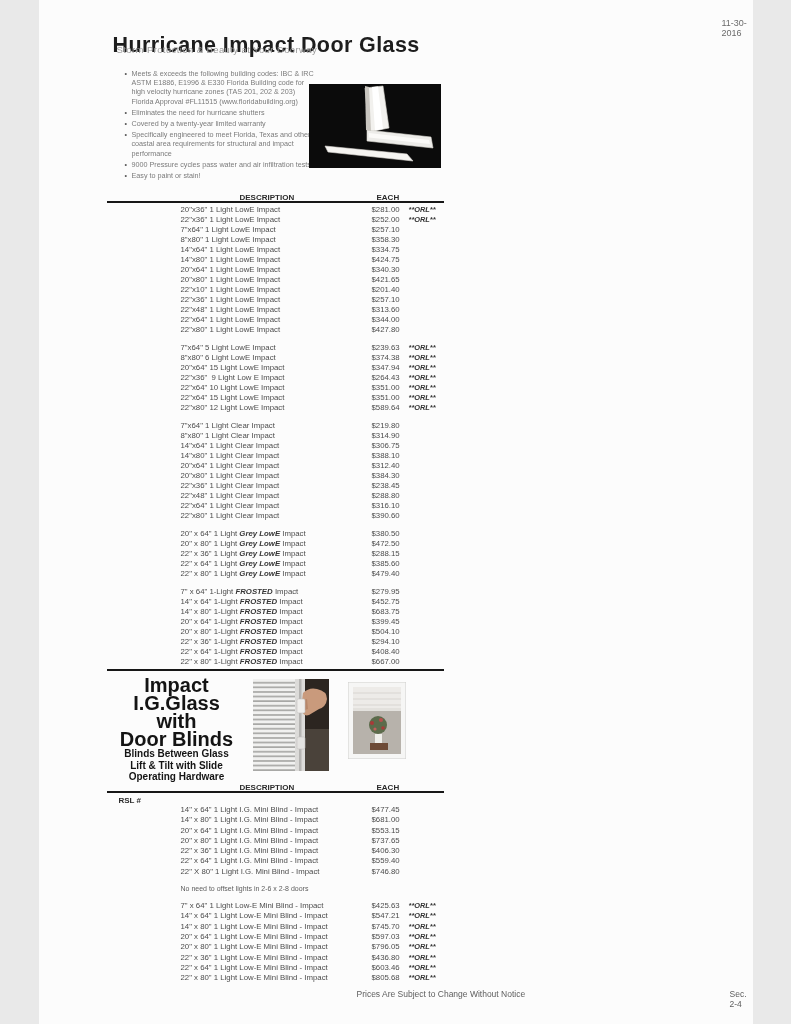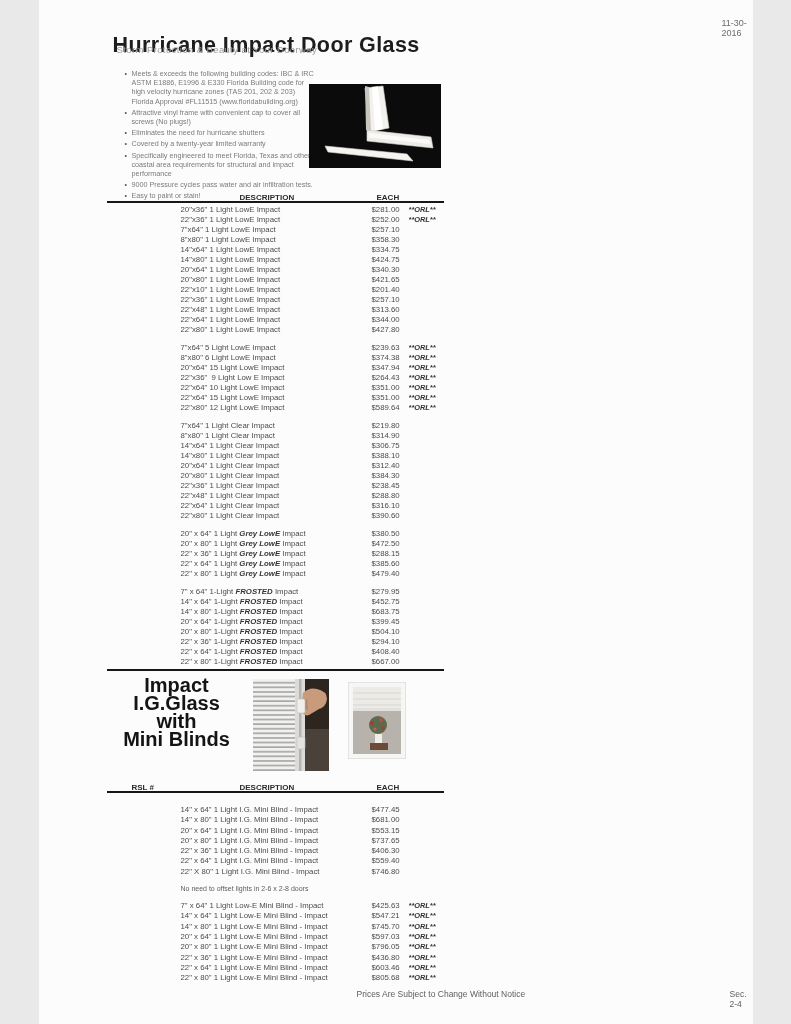--- a/index.html
+++ b/index.html
@@ -16,21 +16,21 @@
   .bullets li { position:relative; padding-left:7px; font-size:7.2px; line-height:9.2px; color:#7b7b7b; margin-bottom:2px; }
   .bullets li::before { content:"\2022"; position:absolute; left:0; top:0; color:#5b5b5b; }
   .photo-frame { position:absolute; top:84px; left:270px; width:132px; height:84px; background:#0b0b0b; }
   .approval { position:absolute; top:184px; left:74px; width:340px; font-size:9.5px; font-weight:bold; font-style:italic; }
 
   .table { position:absolute; left:68px; width:337px; }
   .t1 { top:194px; }
   .t2 { top:784px; }
   .thead { position:relative; height:9px; border-bottom:2.5px solid #171717; }
   .th { position:absolute; top:-1px; font-size:8px; font-weight:bold; color:#2b2b2b; }
-  .th-rsl { left:25px; }
+  .th-rsl { left:12px;margin-top:13px; }
   .th-desc { left:133px; }
   .th-each { left:270px; }
 
   .tgroup { margin-top:8px; }
   .tbody > .tgroup:first-child { margin-top:2px; }
   .t2 .tbody > .tgroup:first-child { margin-top:12px; }
   .t2 .tgroup { margin-top:9px; }
 
   .price-row { position:relative; height:10px; font-size:7.8px; color:#4c4c4c; }
   .t2 .price-row { height:10.3px; }
@@ -61,21 +61,20 @@
 
   <div class="date">11-30-2016</div>
 
   <div class="title">Hurricane Impact Door Glass</div>
   <div class="subtitle">Storm Protection &amp; Beauty at Your Doorway</div>
 
   <ul class="bullets">
 
       <li>Meets &amp; exceeds the following building codes: IBC &amp; IRC ASTM E1886, E1996 &amp; E330 Florida Building code for high velocity hurricane zones (TAS 201, 202 &amp; 203) Florida Approval #FL11515 (www.floridabuilding.org)</li>
 
-      <li>Attractive vinyl frame with convenient cap to cover all screws (No plugs!)</li>
 
       <li>Eliminates the need for hurricane shutters</li>
 
       <li>Covered by a twenty-year limited warranty</li>
 
       <li>Specifically engineered to meet Florida, Texas and other coastal area requirements for structural and impact performance</li>
 
       <li>9000 Pressure cycles pass water and air infiltration tests.</li>
 
       <li>Easy to paint or stain!</li>
@@ -371,21 +370,27 @@
     </div>
   </div>
 
   <div class="divider"></div>
 
   <div class="ig-head">
     <ul>
 
     <li class="tl">Impact I.G.Glass</li>
         <li class="tl">with</li>
-        <li class="tl">Mini Blinds</li>
+        <li class="tl">Door Blinds</li>
+      </ul>
+    <ul>
+
+    <li class="sl">Blinds Between Glass</li>
+        <li class="sl">Lift &amp; Tilt  with Slide</li>
+        <li class="sl">Operating Hardware</li>
       </ul>
   </div>
 
   <div class="photo-blinds">
     <svg width="76" height="92" viewBox="0 0 76 92">
       <defs>
         <pattern id="slats" width="4" height="4.6" patternUnits="userSpaceOnUse">
           <rect width="4" height="4.6" fill="#f1f1f0"></rect>
           <rect y="2.9" width="4" height="1.7" fill="#a8a8a6"></rect>
         </pattern>

